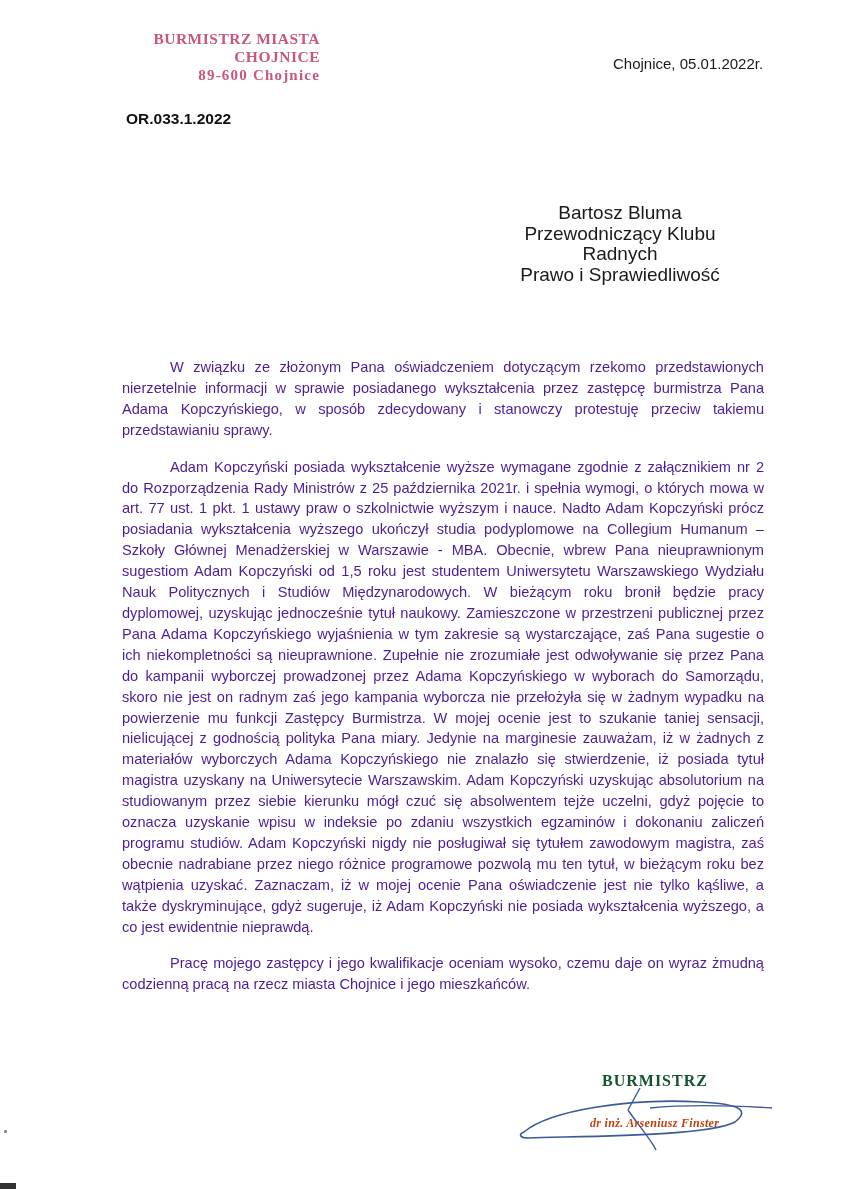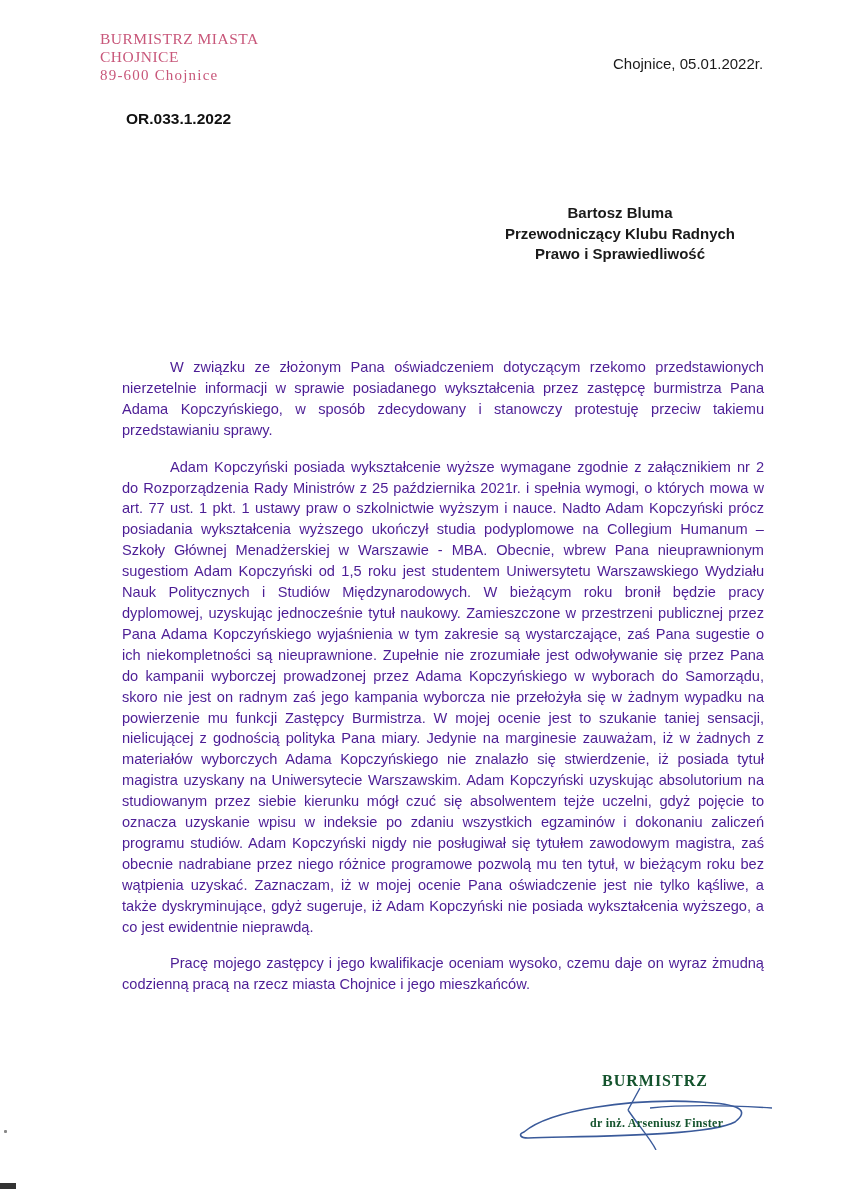--- a/index.html
+++ b/index.html
@@ -1,35 +1,35 @@
 <!DOCTYPE html>
 <html><head>
   <meta charset="utf-8">
   <style>
     html, body { margin: 0; padding: 0; background: #ffffff; }
     body { width: 841px; height: 1189px; position: relative; overflow: hidden;
       font-family: "Liberation Sans", sans-serif; color: #1a1a1a; }
-    .stamp { position: absolute; left: 100px; top: 30px; width: 220px; text-align: left;
-      font-family: "Liberation Serif", serif; color: #c8577a; font-weight: normal; letter-spacing: 0.5px; }
+    .stamp { position: absolute; left: 100px; top: 30px; width: 220px; text-align: right;
+      font-family: "Liberation Serif", serif; color: #c8577a; font-weight: bold; letter-spacing: 0.5px; }
     .stamp .l1 { font-size: 15.5px; line-height: 18px; }
     .stamp .l2 { font-size: 15.5px; line-height: 18px; }
     .stamp .l3 { font-size: 15px; line-height: 19px; letter-spacing: 1.2px; }
     .stamp .l4 { font-size: 15px; line-height: 19px; letter-spacing: 1.2px; }
     .refno { position: absolute; left: 126px; top: 110px; font-size: 15.5px; font-weight: bold; color: #111; }
     .dateline { position: absolute; left: 613px; top: 55px; font-size: 15px; color: #1a1a1a; }
     .recipient { position: absolute; left: 495px; top: 203px; width: 250px; text-align: center;
-      font-weight: bold; font-size: 15px; line-height: 20.5px; color: #1a1a1a; }
+      font-weight: normal; font-size: 19px; line-height: 20.5px; color: #1a1a1a; }
     .body-text { position: absolute; left: 122px; top: 357px; width: 642px; font-size: 14.6px;
       line-height: 20.9px; text-align: justify; color: #4c1d95; }
     .body-text p { margin: 0 0 16px 0; text-indent: 48px; }
     .signature { position: absolute; left: 510px; top: 1070px; width: 270px; height: 80px; }
     .sig-title { position: absolute; left: 92px; top: 2px; font-family: "Liberation Serif", serif;
       color: #14532d; font-weight: bold; font-size: 16px; letter-spacing: 1px; }
     .sig-name { position: absolute; left: 80px; top: 46px; font-family: "Liberation Serif", serif;
-      font-weight: bold; color: #14532d; font-size: 12px; letter-spacing: 0.3px; }
+      font-style: italic; font-weight: bold; color: #c2410c; font-size: 12px; letter-spacing: 0.3px; }
     .sig-svg { position: absolute; left: 0; top: 0; }
     .margin-mark { position: absolute; left: 4px; top: 1130px; width: 3px; height: 3px; background: #888; border-radius: 1px; }
     .bottom-bar { position: absolute; left: 0; top: 1183px; width: 16px; height: 6px; background: #333; }
   </style>
 </head>
 <body>
 
 <div class="stamp">
   <div class="l1">BURMISTRZ MIASTA</div>
   <div class="l2">CHOJNICE</div>

